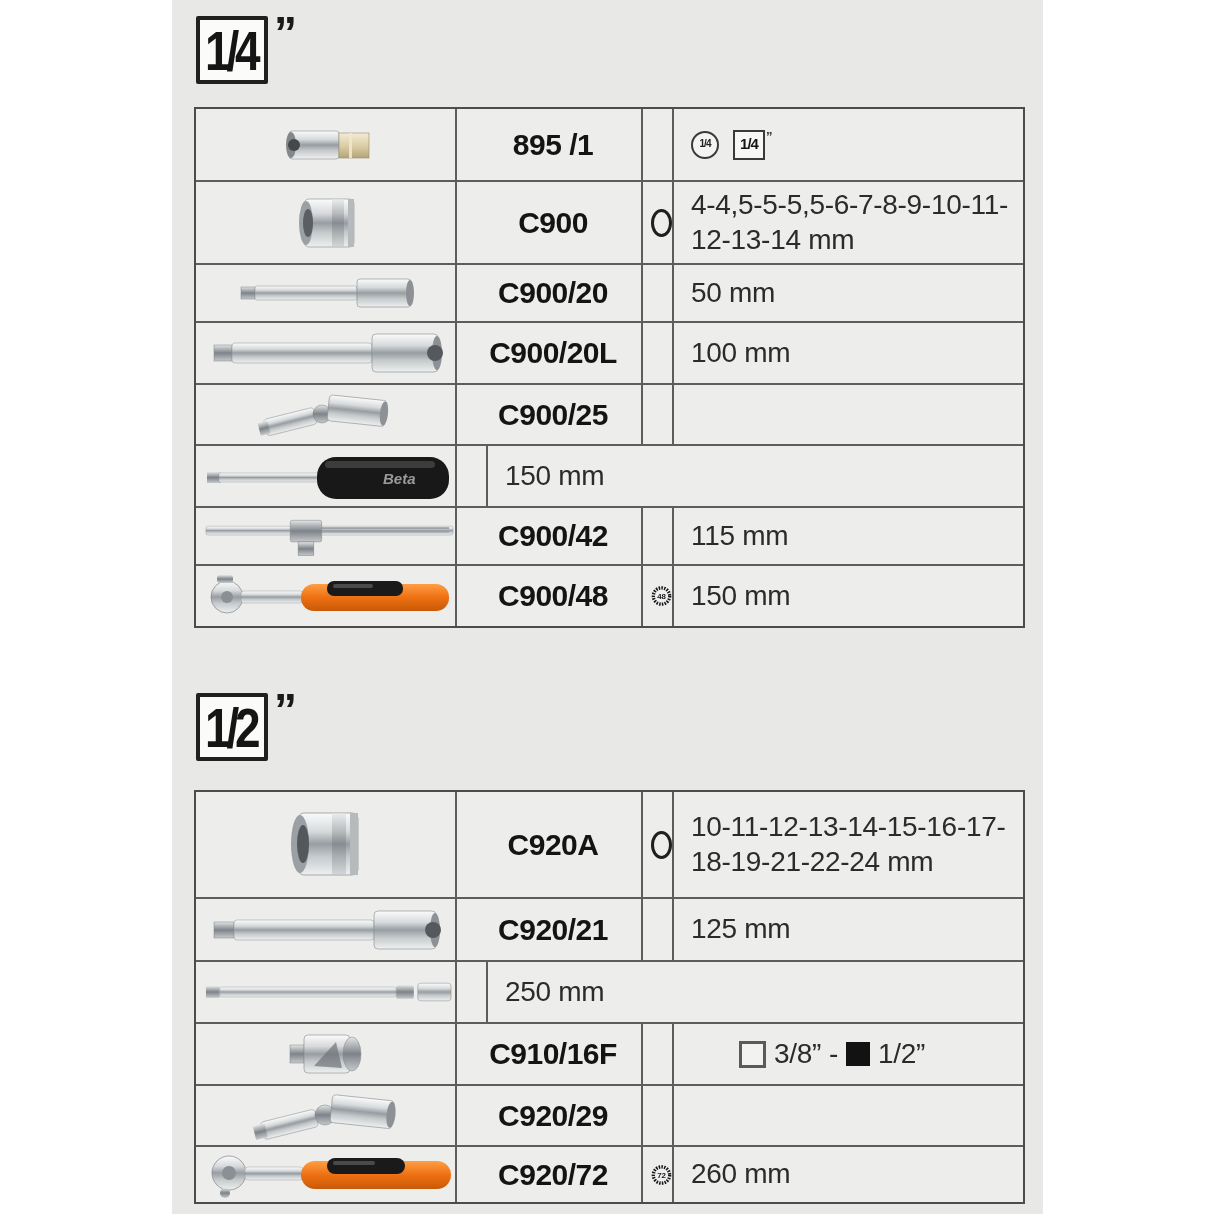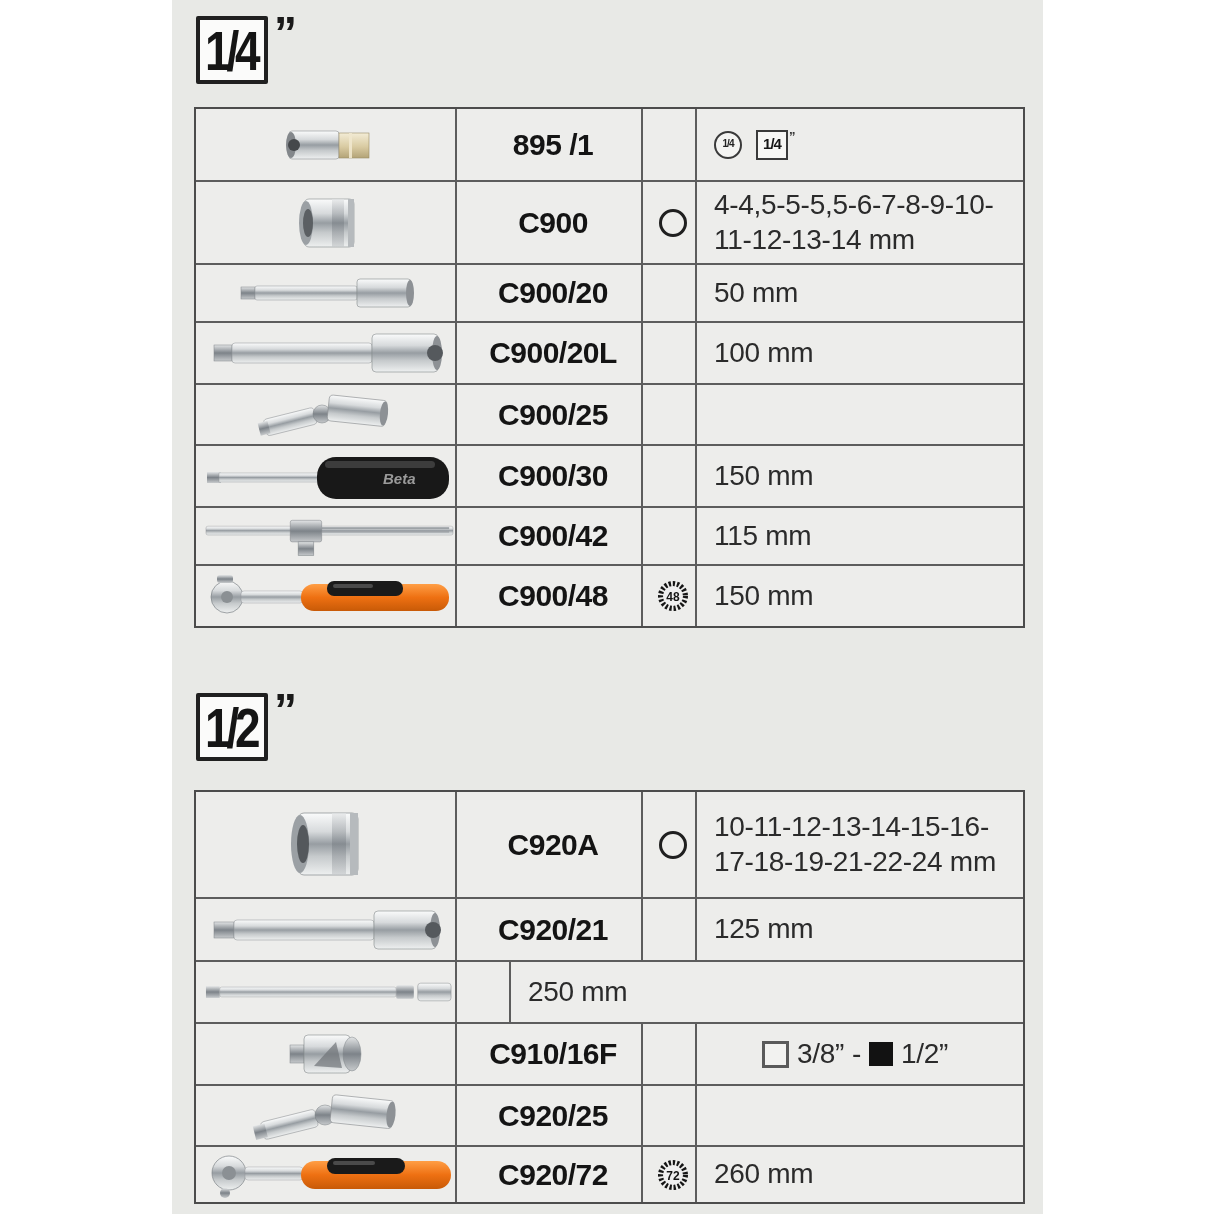--- a/index.html
+++ b/index.html
@@ -18,21 +18,21 @@
 
   
   .ttable{position:absolute;left:194px;width:831px;background:#ededeb;
           border:2px solid #4c4c4c;box-sizing:border-box;}
   .trow{display:flex;border-top:2px solid #5d5d5d;}
   .trow:first-child{border-top:none;}
   .cell{box-sizing:border-box;border-left:2px solid #5d5d5d;display:flex;align-items:center;overflow:hidden;padding-left:8px;}
   .cell:first-child{border-left:none;}
   .c-img{width:259px;justify-content:center;}
   .c-code{width:186px;justify-content:center;font-weight:bold;font-size:30px;color:#141414;letter-spacing:-0.5px;}
-  .c-icon{width:54px;justify-content:center;}
+  .c-icon{width:31px;justify-content:center;}
   .c-spec{flex:1;padding-left:17px;padding-right:6px;font-size:28px;color:#2b2b2b;line-height:1.22;letter-spacing:-0.3px;}
 
   .ring{width:22px;height:22px;border:3px solid #1f1f1f;border-radius:50%;background:transparent;}
 
   .dcirc{width:24px;height:24px;border:2px solid #3a3a3a;border-radius:50%;background:#f4f4f2;
          display:inline-flex;align-items:center;justify-content:center;
          font-size:10px;font-weight:bold;color:#222;letter-spacing:-1px;flex:none;}
   .dbox{min-width:28px;height:26px;border:2px solid #3a3a3a;background:#f7f7f5;
         display:inline-flex;align-items:center;justify-content:center;margin-left:14px;
         font-size:15px;font-weight:bold;color:#161616;letter-spacing:-1px;flex:none;}
@@ -179,21 +179,20 @@
   <div class="trow" style="height:60px;">
     <div class="cell c-img">
       <svg width="250" height="54" viewBox="0 0 250 54">
         <rect x="2" y="23" width="14" height="11" fill="url(#chromeD)"></rect>
         <rect x="14" y="24" width="100" height="9" fill="url(#chromeV)" stroke="#8d9194" stroke-width="0.4"></rect>
         <rect x="112" y="8" width="132" height="42" rx="19" fill="#181818"></rect>
         <rect x="120" y="12" width="110" height="7" rx="3.5" fill="#3c3c3c"></rect>
         <text x="178" y="35" class="beta-text" font-size="15" fill="#9a9a9a">Beta</text>
       </svg>
     </div>
-    <div class="cell c-code">C900/30</div>
     <div class="cell c-icon"></div>
     <div class="cell c-spec">
       <span>150 mm</span>
     </div>
   </div>
 
   <div class="trow" style="height:56px;justify-content:flex-end;">
     <div class="cell c-img">
       <svg width="256" height="52" viewBox="0 0 256 52">
         <rect x="2" y="16" width="252" height="9" rx="2" fill="url(#chromeV)" stroke="#8d9194" stroke-width="0.4"></rect>
@@ -325,21 +324,21 @@
           <rect x="16" y="26" width="56" height="18" rx="4" fill="url(#chromeV)" stroke="#85898c" stroke-width="0.5"></rect>
           <rect x="8" y="28" width="12" height="14" fill="url(#chromeD)"></rect>
         </g>
         <circle cx="80" cy="27" r="10" fill="url(#chromeD)" stroke="#777c80" stroke-width="0.5"></circle>
         <g transform="rotate(6 120 25)">
           <rect x="86" y="10" width="62" height="28" rx="4" fill="url(#chromeV)" stroke="#85898c" stroke-width="0.6"></rect>
           <ellipse cx="146" cy="24" rx="4.5" ry="13" fill="#8d9195"></ellipse>
         </g>
       </svg>
     </div>
-    <div class="cell c-code">C920/25</div>
+    <div class="cell c-code">C920/29</div>
     <div class="cell c-icon"></div>
     <div class="cell c-spec">
       <span></span>
     </div>
   </div>
 
   <div class="trow" style="height:55px;justify-content:space-between;">
     <div class="cell c-img">
       <svg width="250" height="52" viewBox="0 0 250 52">
         <circle cx="24" cy="24" r="17" fill="url(#chromeV)" stroke="#7d8286" stroke-width="0.7"></circle>

